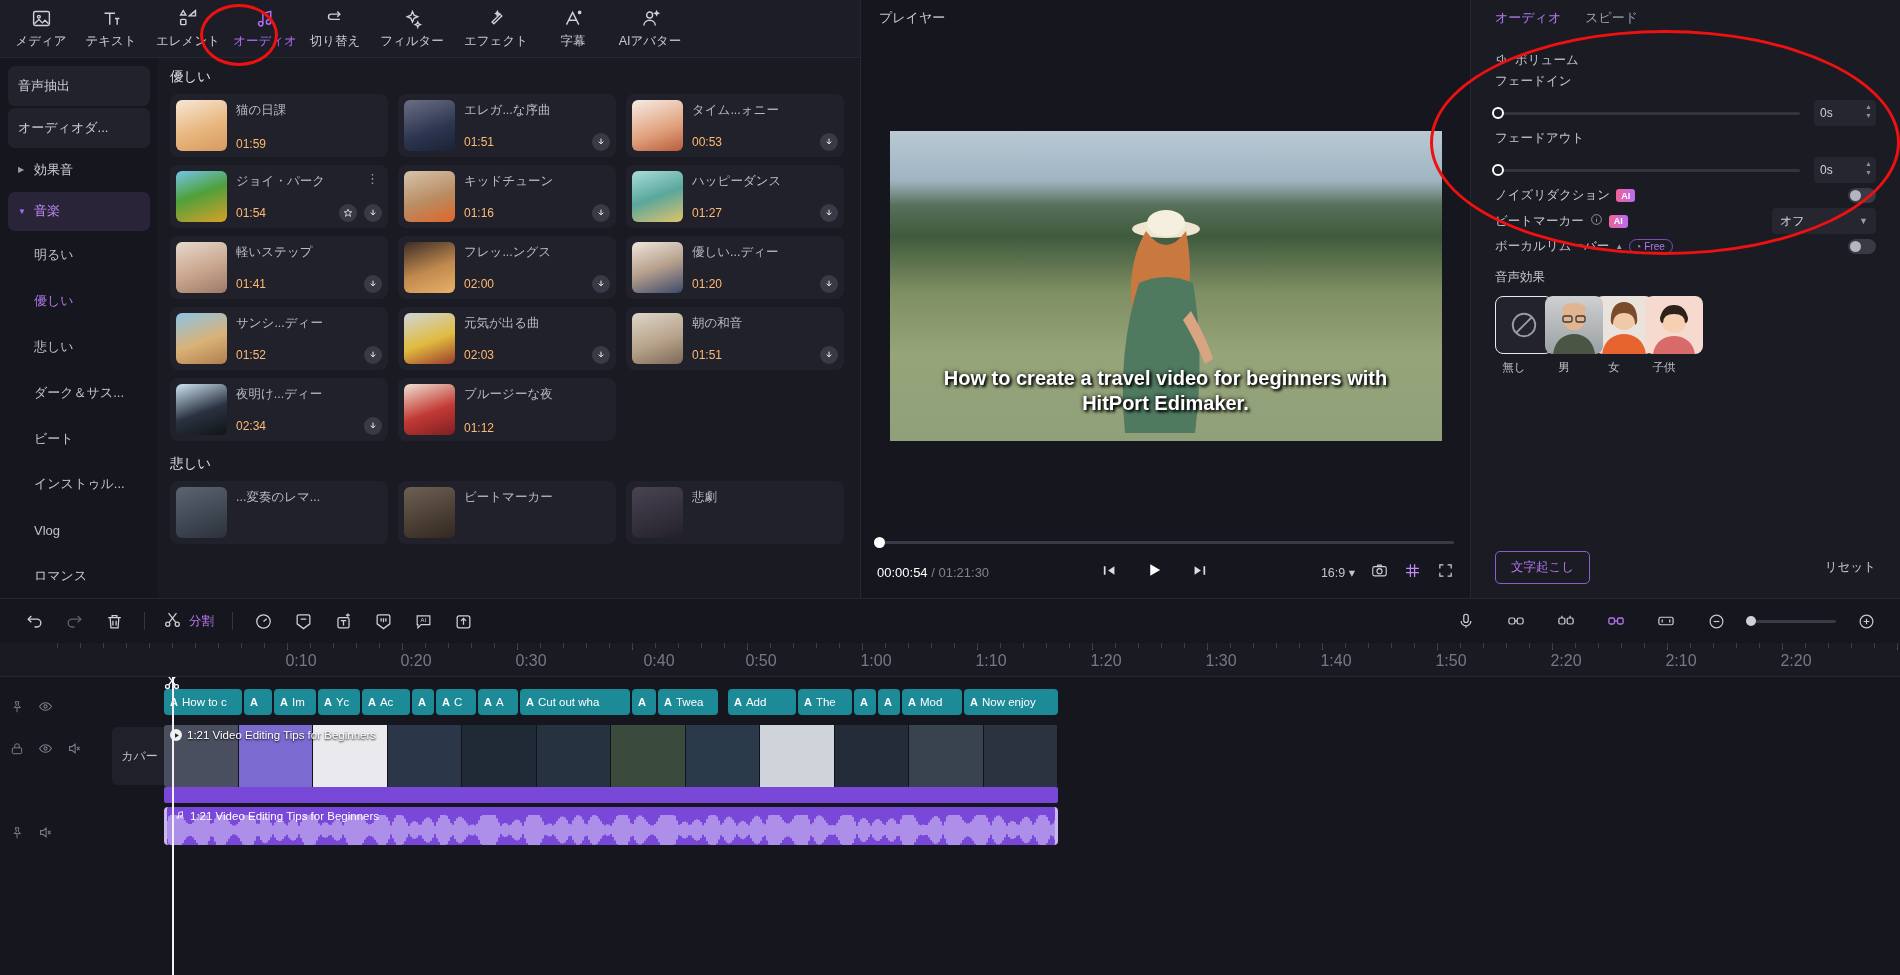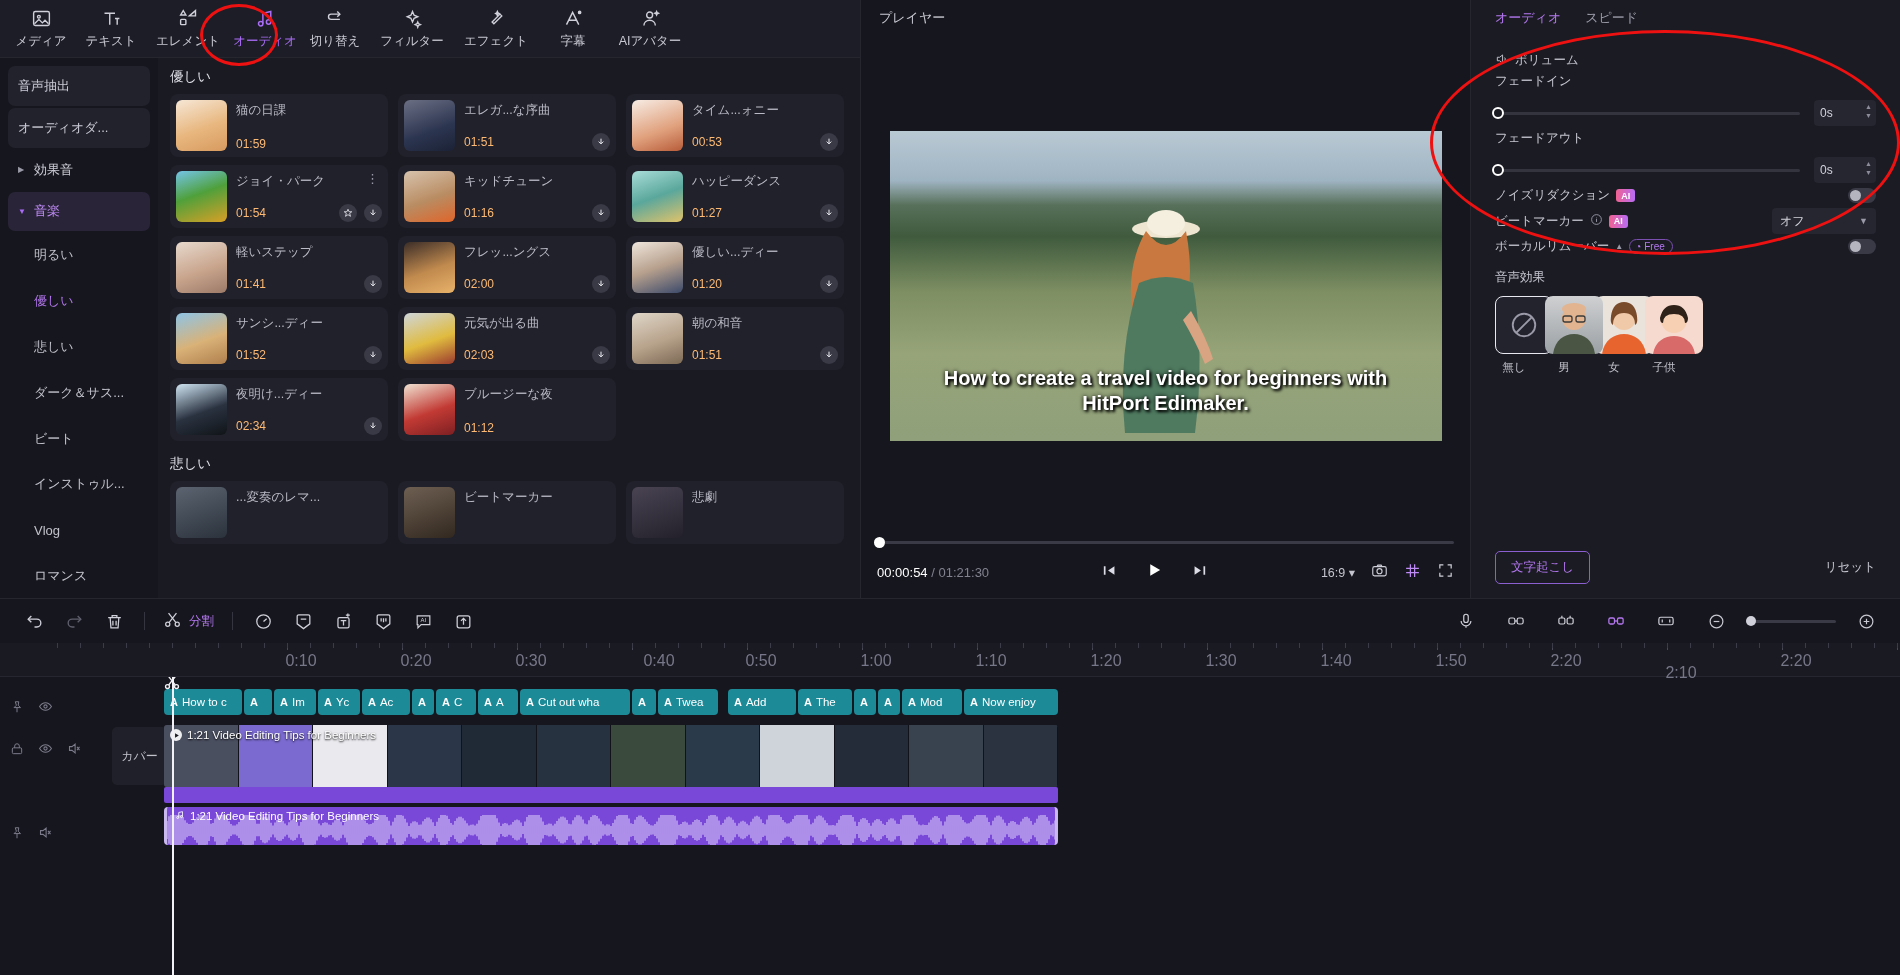--- a/index.html
+++ b/index.html
@@ -929,21 +929,21 @@
         <div class="rlab" style="left: 1106px;">1:20</div>
         <div class="tick maj" style="left: 1207px;"></div>
         <div class="rlab" style="left: 1221px;">1:30</div>
         <div class="tick maj" style="left: 1322px;"></div>
         <div class="rlab" style="left: 1336px;">1:40</div>
         <div class="tick maj" style="left: 1437px;"></div>
         <div class="rlab" style="left: 1451px;">1:50</div>
         <div class="tick maj" style="left: 1552px;"></div>
         <div class="rlab" style="left: 1566px;">2:20</div>
         <div class="tick maj" style="left: 1667px;"></div>
-        <div class="rlab" style="left: 1681px; margin-top: 12px;">2:10</div>
+        <div class="rlab" style="left: 1681px;">2:10</div>
         <div class="tick maj" style="left: 1782px;"></div>
         <div class="rlab" style="left: 1796px;">2:20</div>
         <div class="tick maj" style="left: 1897px;"></div>
         <div class="tick min" style="left: 57px;"></div>
         <div class="tick min" style="left: 80px;"></div>
         <div class="tick min" style="left: 103px;"></div>
         <div class="tick min" style="left: 126px;"></div>
         <div class="tick min" style="left: 149px;"></div>
         <div class="tick min" style="left: 172px;"></div>
         <div class="tick min" style="left: 195px;"></div>

